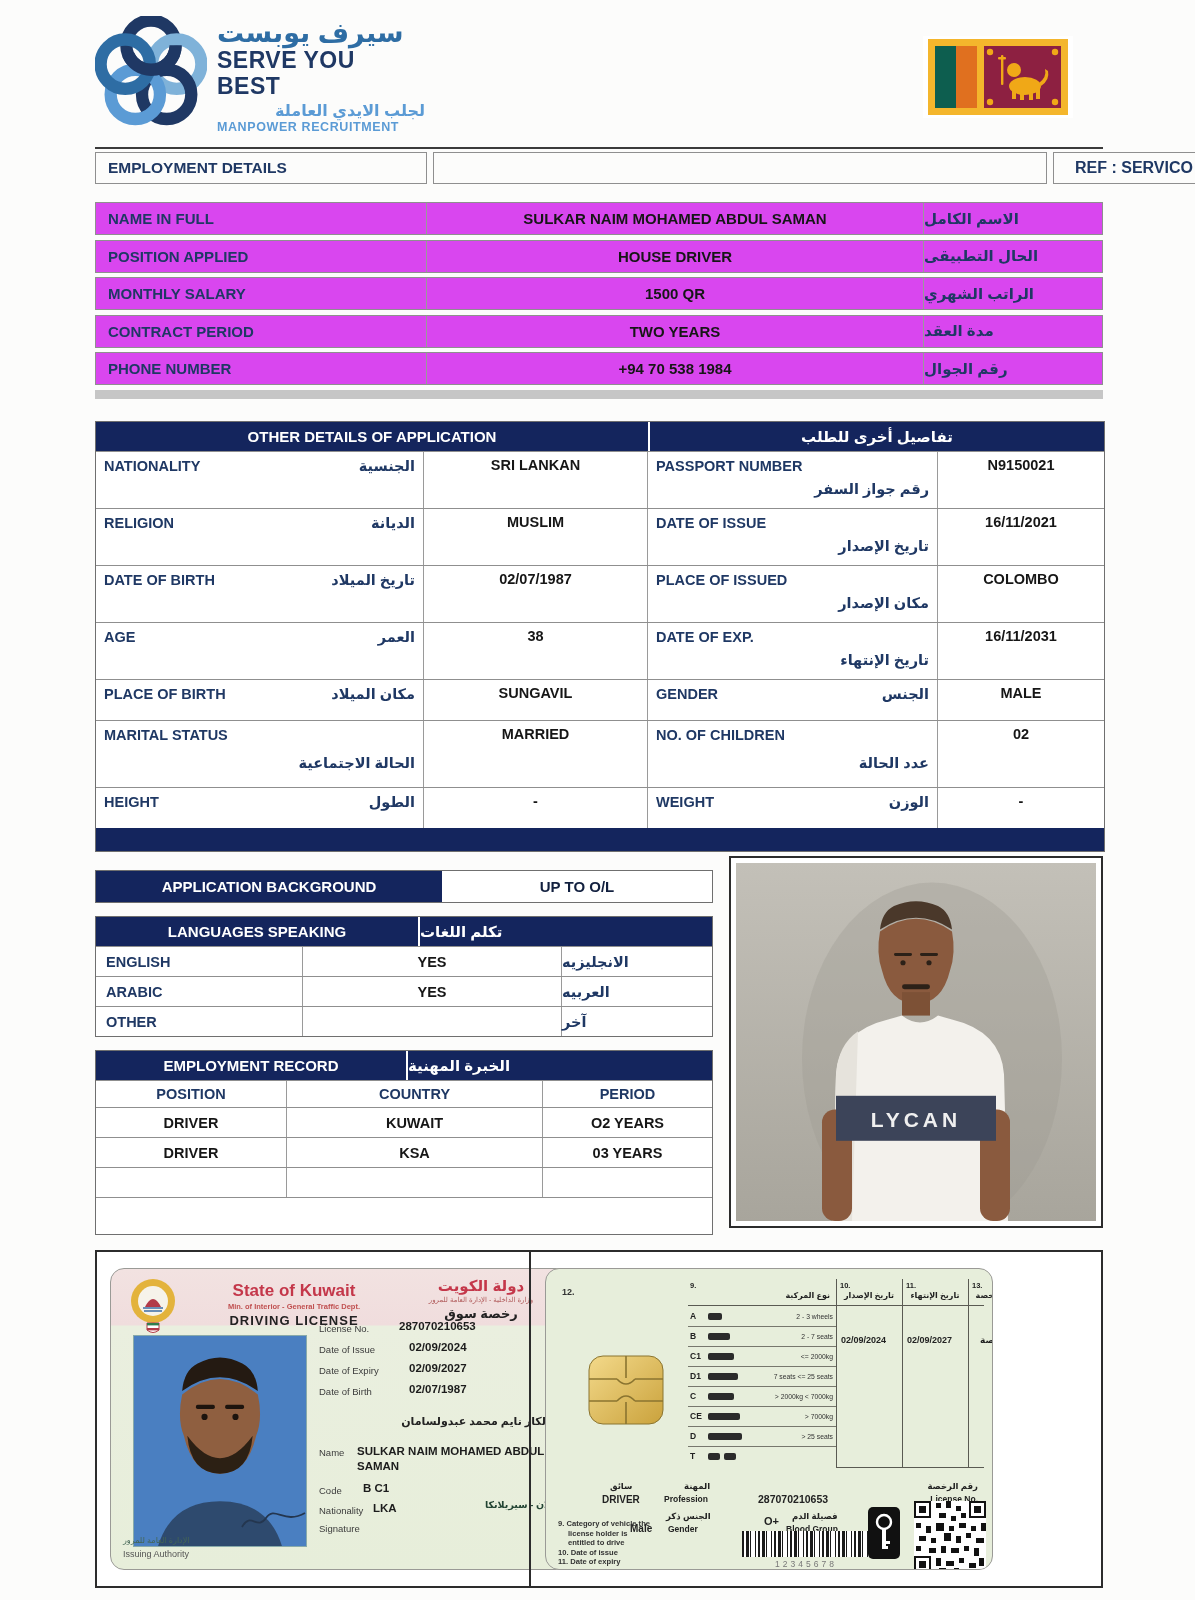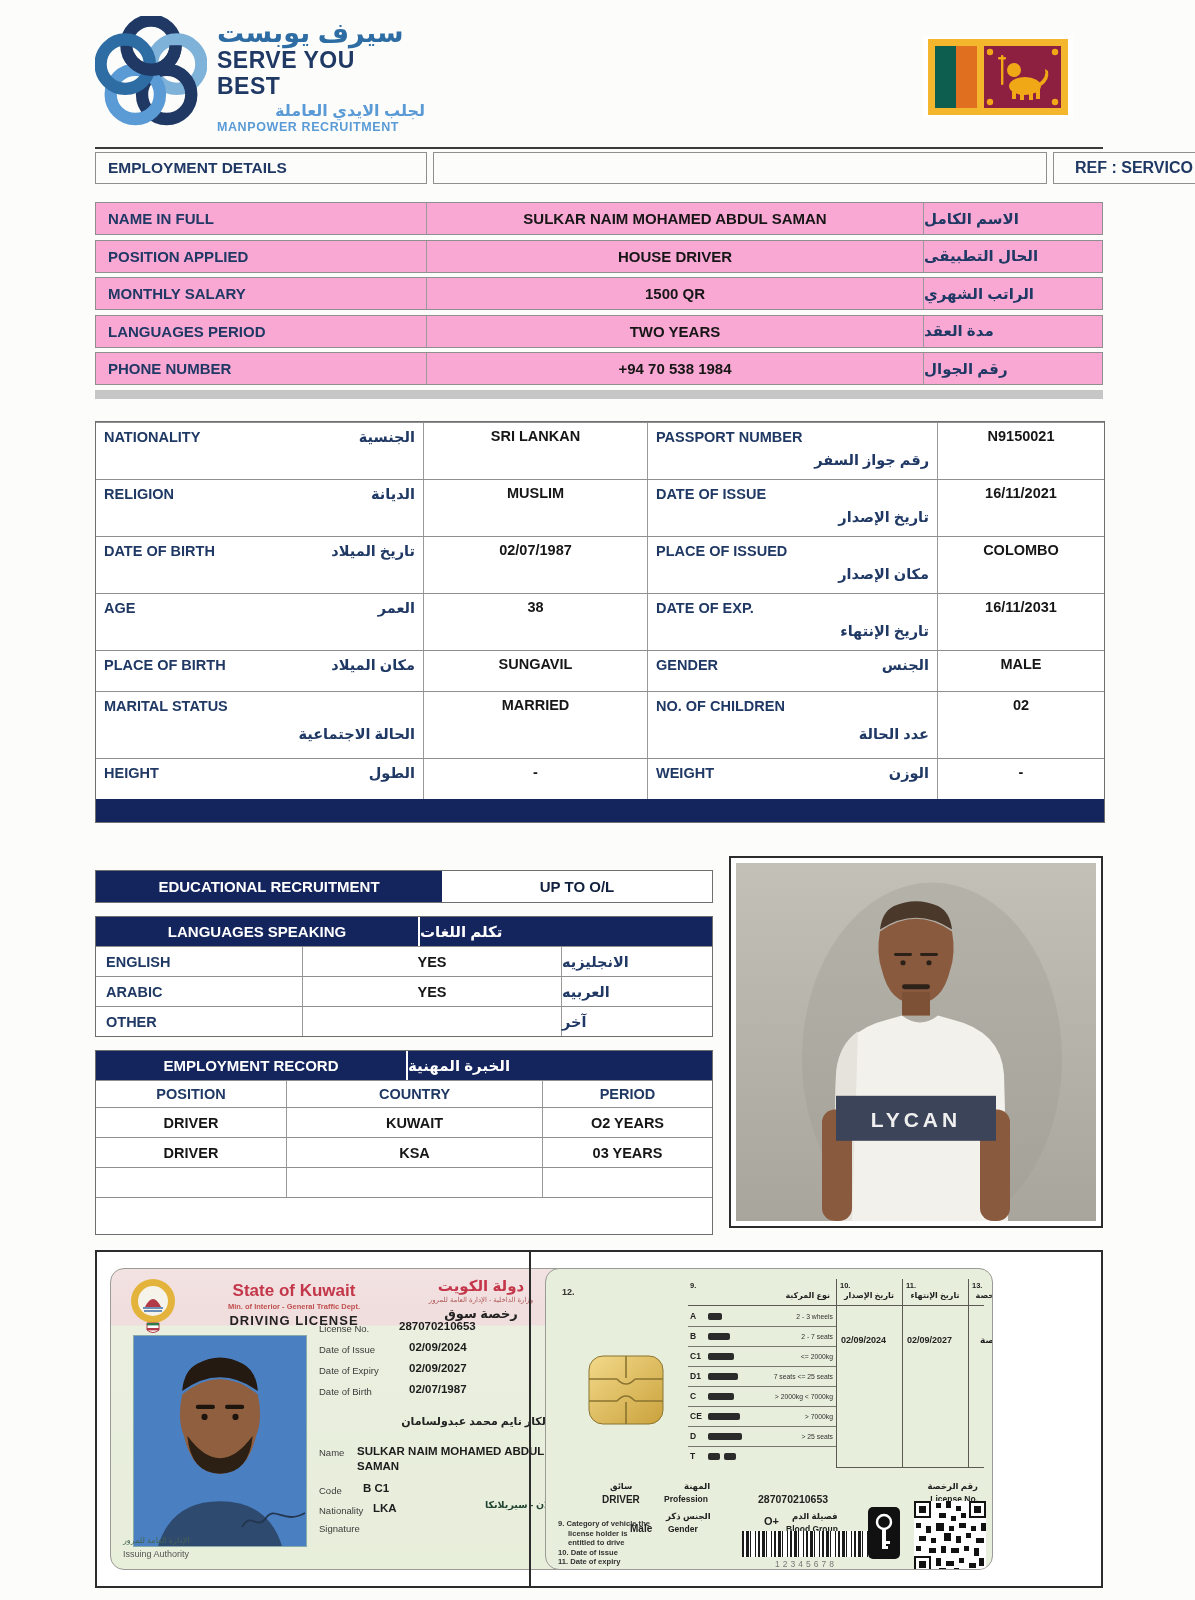--- a/index.html
+++ b/index.html
@@ -21,21 +21,21 @@
   
   .rule-top{position:absolute;left:0;top:147px;width:1008px;border-top:2.5px solid #3b3b3b;}
   .title-row{position:absolute;left:0;top:152px;width:1120px;display:flex;gap:6px;}
   .title-box{border:1.5px solid #8f8f8f;height:30px;display:flex;align-items:center;}
   .tb-title{width:318px;padding-left:12px;font-size:15.5px;font-weight:bold;color:#1f3864;}
   .tb-mid{flex:1;}
   .tb-ref{width:160px;justify-content:center;font-size:16px;font-weight:bold;color:#1f3864;}
 
   
   .ed-table{position:absolute;left:0;top:202px;width:1008px;}
-  .ed-row{display:flex;border:1.5px solid #8f8f8f;margin-bottom:4.5px;height:31px;background:#f9a8d4;}
+  .ed-row{display:flex;border:1.5px solid #8f8f8f;margin-bottom:4.5px;height:31px;background:#d946ef;}
   .ed-row .c1{width:318px;border-right:1.5px solid #9a9a9a;display:flex;align-items:center;
               padding-left:12px;font-size:15px;font-weight:bold;color:#1f3864;}
   .ed-row .c2{flex:1;border-right:1.5px solid #9a9a9a;display:flex;align-items:center;
               justify-content:center;font-size:15px;font-weight:bold;color:#161616;}
   .ed-row .c3{width:168px;display:flex;align-items:center;justify-content:flex-end;
               padding-right:10px;font-size:15px;font-weight:bold;color:#1f3864;}
   .gray-bar{position:absolute;left:0;top:390px;width:1008px;height:9px;background:#c6c6c6;}
 
   
   .od-table{position:absolute;left:0;top:421px;width:1008px;border:1.5px solid #6f6f6f;background:#fff;}
@@ -217,33 +217,37 @@
       <div class="c1">POSITION APPLIED</div>
       <div class="c2">HOUSE DRIVER</div>
       <div class="c3" dir="rtl">الحال التطبيقى</div>
     </div>
     <div class="ed-row">
       <div class="c1">MONTHLY SALARY</div>
       <div class="c2">1500 QR</div>
       <div class="c3" dir="rtl">الراتب الشهري</div>
     </div>
     <div class="ed-row">
-      <div class="c1">LANGUAGES PERIOD</div>
+      <div class="c1">CONTRACT PERIOD</div>
       <div class="c2">TWO YEARS</div>
       <div class="c3" dir="rtl">مدة العقد</div>
     </div>
     <div class="ed-row">
       <div class="c1">PHONE NUMBER</div>
       <div class="c2">+94 70 538 1984</div>
       <div class="c3" dir="rtl">رقم الجوال</div>
     </div>
   </div>
   <div class="gray-bar"></div>
 
   <div class="od-table">
+    <div class="od-head">
+      <div class="h1">OTHER DETAILS OF APPLICATION</div>
+      <div class="h2" dir="rtl">تفاصيل أخرى للطلب</div>
+    </div>
 
     <div class="od-row tall stack2">
       <div class="od-l">
             <span class="en">NATIONALITY</span>
             <span class="ar" dir="rtl">الجنسية</span>
           </div>
       <div class="od-v">SRI LANKAN</div>
       <div class="od-l2">
             <span class="en">PASSPORT NUMBER</span>
             <span class="ar" dir="rtl">رقم جواز السفر</span>
@@ -321,21 +325,21 @@
             <span class="ar" dir="rtl">الوزن</span>
           </div>
       <div class="od-v2">-</div>
     </div>
     <div class="od-bottom"></div>
   </div>
 
   <div class="zone">
     <div class="left-col">
       <div class="edu-row">
-        <div class="edu-l">EDUCATIONAL RECRUITMENT</div>
+        <div class="edu-l">APPLICATION BACKGROUND</div>
         <div class="edu-r">UP TO O/L</div>
       </div>
 
       <div class="lang-table">
         <div class="lang-head">
           <div class="h1">LANGUAGES SPEAKING</div>
           <div class="h2" dir="rtl">تكلم اللغات</div>
         </div>
         <div class="lang-row">
           <div class="c1">ENGLISH</div>

